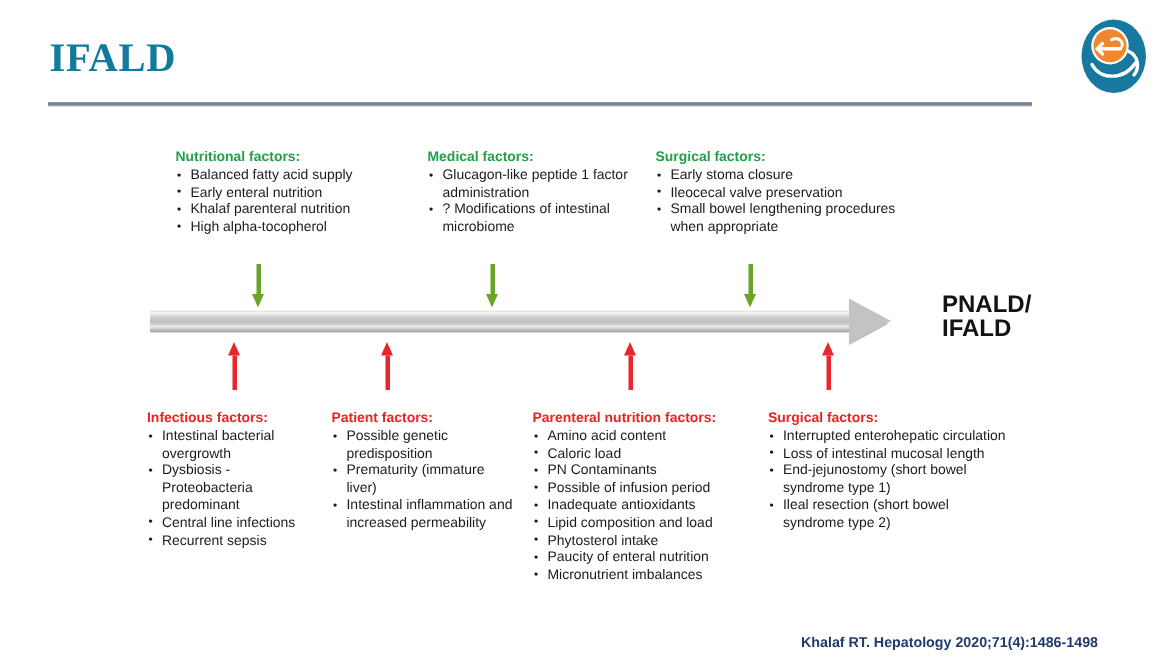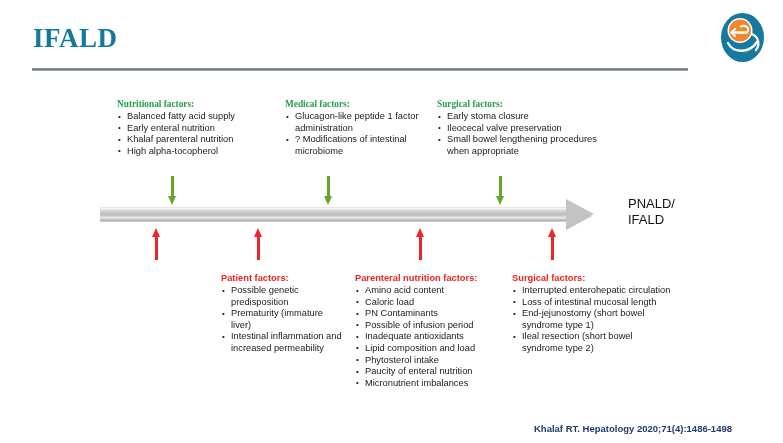--- a/index.html
+++ b/index.html
@@ -26,21 +26,21 @@
   }
   .logo{
     position:absolute;left:719px;top:12px;width:47px;height:51px;
   }
 
   
   .block{position:absolute;}
   .blk-head{
     font-size:9.3px;font-weight:bold;line-height:12px;margin-bottom:1px;
   }
-  .head-green{color:#22a14a;font-family:Liberation Serif, serif;}
+  .head-green{color:#22a14a;}
   .head-red{color:#ee2222;}
   .blk-list{list-style:none;margin:0;padding:0;}
   .blk-list li{
     font-size:9.3px;color:#1a1a1a;line-height:11.6px;
     position:relative;padding-left:10px;margin:0;
   }
   .blk-list li::before{
     content:"\2022";position:absolute;left:1px;top:-0.5px;
     font-size:8px;color:#1a1a1a;
   }
@@ -60,21 +60,21 @@
   }
   .axis-head-sh{
     position:absolute;left:466px;top:-1px;width:0;height:0;
     border-top:14px solid transparent;
     border-bottom:14px solid transparent;
     border-left:26px solid #bcbcbc;
     filter:blur(.3px);
   }
   .axis-label{
     position:absolute;left:628px;top:196px;
-    font-size:13px;font-weight:normal;color:#131313;line-height:15.5px;
+    font-size:16px;font-weight:bold;color:#131313;line-height:15.5px;
   }
 
   
   .arr{position:absolute;width:9px;}
   .arr .stem{position:absolute;left:3px;width:3px;}
   .arr .tip{position:absolute;left:0;width:0;height:0;}
 
   .arr-down .stem{top:0;height:22px;background:#6aa52a;}
   .arr-down .tip{
     top:20px;
@@ -177,20 +177,29 @@
   </div>
   <div class="arr arr-up" style="left:416px;top:228px;height:32px;">
     <div class="tip"></div>
     <div class="stem"></div>
   </div>
   <div class="arr arr-up" style="left:548px;top:228px;height:32px;">
     <div class="tip"></div>
     <div class="stem"></div>
   </div>
 
+  <div class="block" style="left:98px;top:272px;width:118px;">
+    <div class="blk-head head-red">Infectious factors:</div>
+    <ul class="blk-list">
+      <li>Intestinal bacterial overgrowth</li>
+      <li>Dysbiosis - Proteobacteria predominant</li>
+      <li>Central line infections</li>
+      <li>Recurrent sepsis</li>
+    </ul>
+  </div>
 
   <div class="block" style="left:221px;top:272px;width:122px;">
     <div class="blk-head head-red">Patient factors:</div>
     <ul class="blk-list">
       <li>Possible genetic predisposition</li>
       <li>Prematurity (immature liver)</li>
       <li>Intestinal inflammation and increased permeability</li>
     </ul>
   </div>
 

